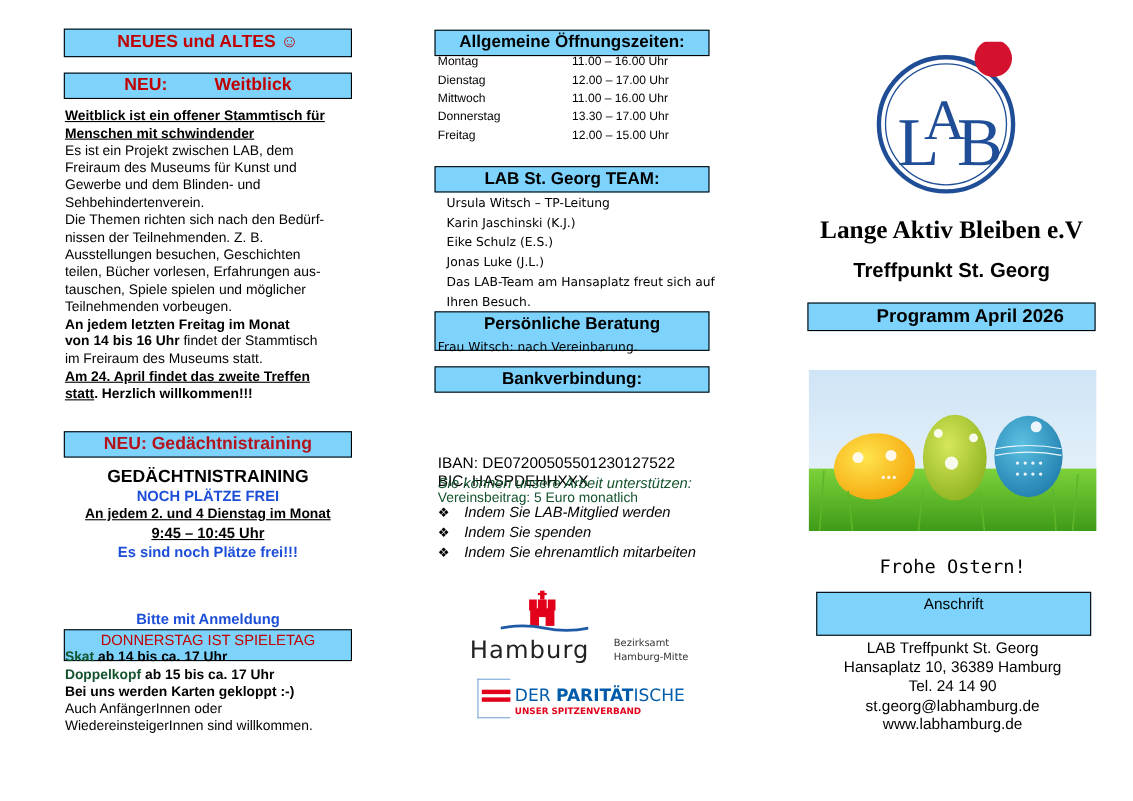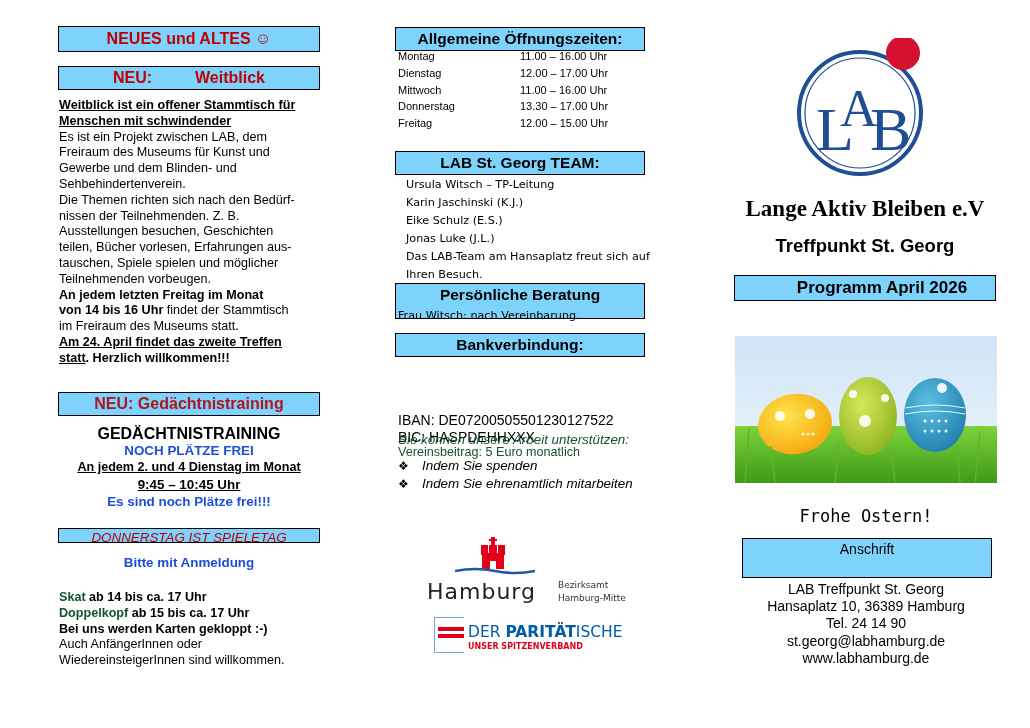--- a/index.html
+++ b/index.html
@@ -67,21 +67,21 @@
 
 <div class="abs center b" style="left:58px;top:424px;width:262px;">
   <div style="font-size:16px;line-height:19px;">GEDÄCHTNISTRAINING</div>
   <div class="darkred" style="font-size:13.4px;line-height:16px;">NOCH PLÄTZE FREI</div>
   <div class="u" style="font-size:12.6px;line-height:17px;">An jedem 2. und 4 Dienstag im Monat</div>
   <div class="u" style="font-size:13.4px;line-height:17px;">9:45 – 10:45 Uhr</div>
   <div class="darkred" style="font-size:13.4px;line-height:17px;">Es sind noch Plätze frei!!!</div>
   <div class="darkred" style="font-size:13.4px;line-height:17px;margin-top:44px;">Bitte mit Anmeldung</div>
 </div>
 
-<div class="box col1" style="top:528px;height:15px;font-size:13.4px;line-height:18px;font-weight:normal;color:#c00000;font-style:italic;">
+<div class="box col1" style="top:572px;height:29px;font-size:13.4px;line-height:18px;font-weight:normal;color:#c00000;">
   <span>DONNERSTAG IST SPIELETAG</span>
 </div>
 
 <div class="p1" style="top:575px;font-size:12.6px;line-height:15.8px;margin-top:15px;">
   <div class="b"><span class="red">Skat</span><span> ab 14 bis ca. 17 Uhr</span></div>
   <div class="b"><span class="red">Doppelkopf</span><span> ab 15 bis ca. 17 Uhr</span></div>
   <div class="b">Bei uns werden Karten gekloppt :-)</div>
   <div>Auch AnfängerInnen oder</div>
   <div>WiedereinsteigerInnen sind willkommen.</div>
 </div>
@@ -137,20 +137,21 @@
 
 <div class="abs" style="left:398px;top:366px;font-size:14px;line-height:16.5px;margin-top:46px;">
   <div>IBAN: DE07200505501230127522</div>
   <div>BIC: HASPDEHHXXX</div>
   <div class="red" style="font-size:12.6px;line-height:15px;">Vereinsbeitrag:  5 Euro monatlich</div>
 </div>
 
 <div class="abs red" style="left:398px;top:432px;font-size:13.4px;font-style:italic;">Sie können unsere Arbeit unterstützen:</div>
 
 <div class="abs" style="left:398px;top:457px;font-size:13.4px;line-height:17px;font-style:italic;">
+  <div><span style="font-style:normal;display:inline-block;width:24px;font-size:12px;">❖</span><span>Indem Sie LAB-Mitglied werden</span></div>
   <div><span style="font-style:normal;display:inline-block;width:24px;font-size:12px;">❖</span><span>Indem Sie spenden</span></div>
   <div><span style="font-style:normal;display:inline-block;width:24px;font-size:12px;">❖</span><span>Indem Sie ehrenamtlich mitarbeiten</span></div>
 </div>
 
 <div class="abs" style="left:425px;top:535px;width:215px;height:75px;">
   <svg class="abs" style="left:30px;top:0;" width="80" height="40" viewBox="0 0 80 40">
     <g fill="#e2001a">
       <rect x="36" y="2" width="4" height="8"></rect>
       <rect x="34" y="4" width="8" height="2"></rect>
       <rect x="26" y="10" width="7" height="10"></rect>

